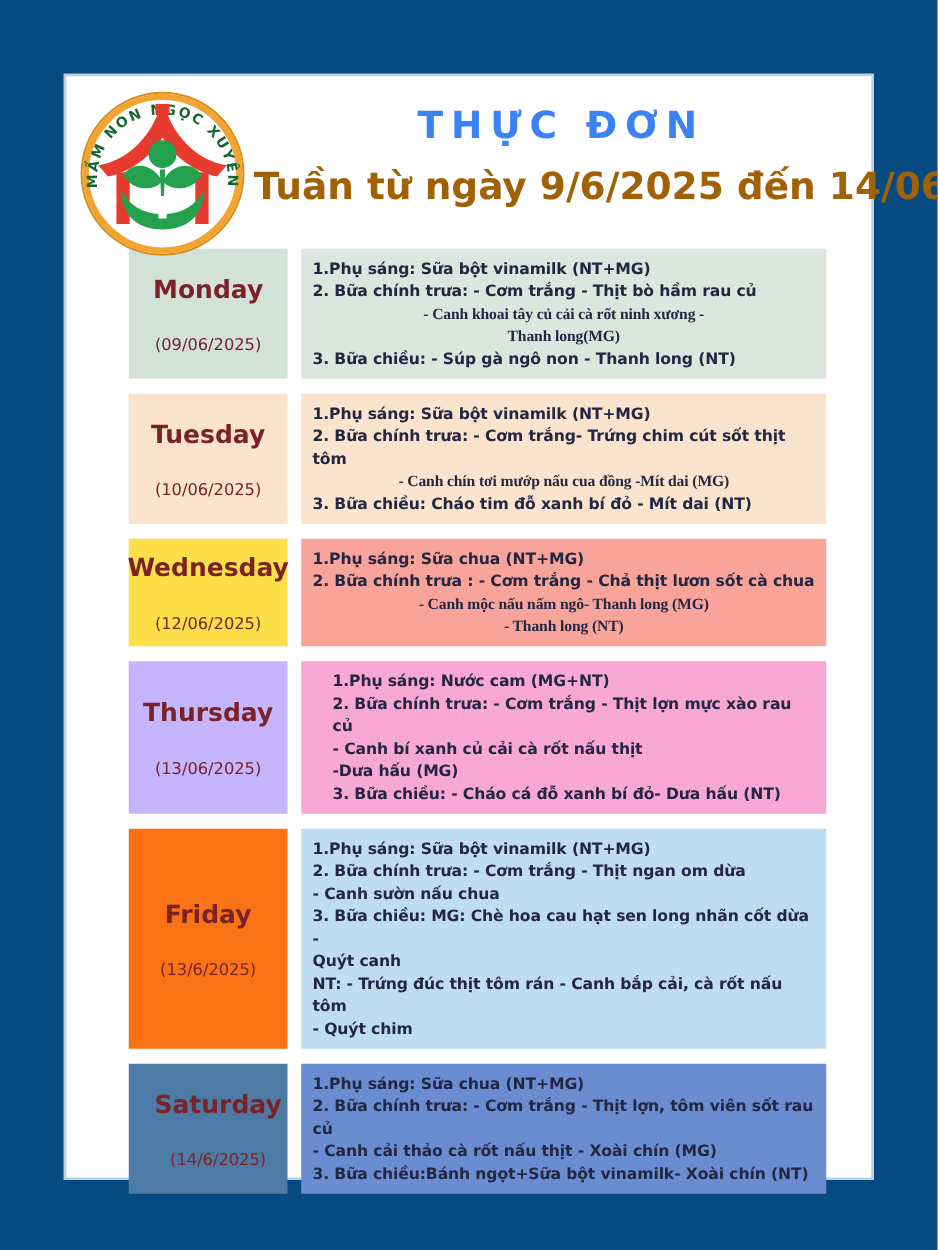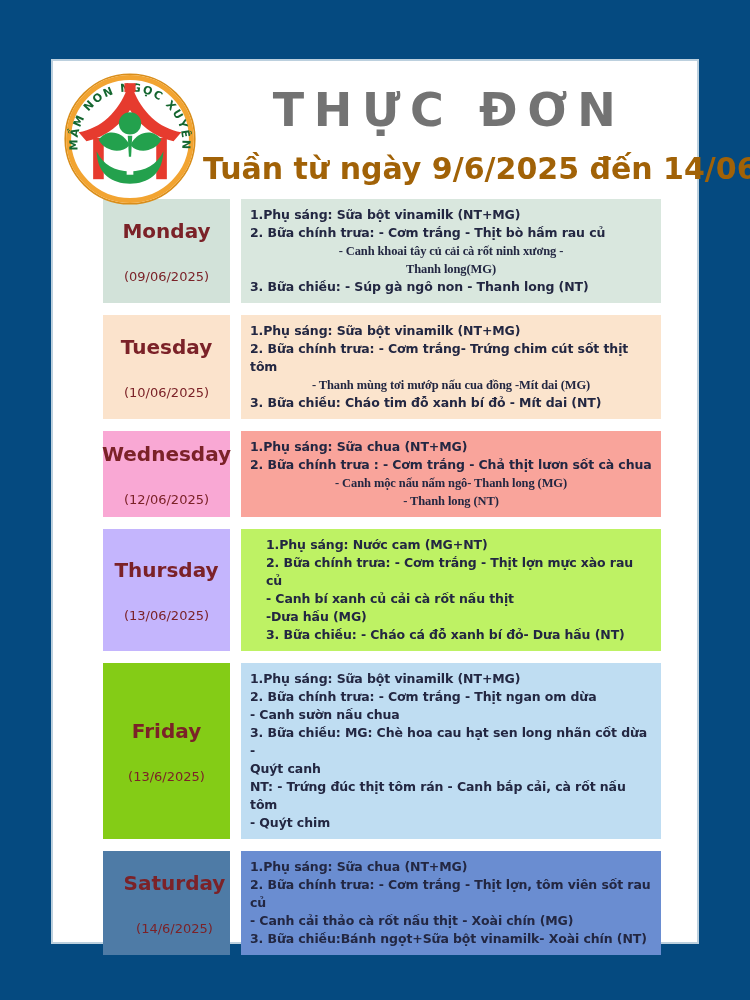--- a/index.html
+++ b/index.html
@@ -24,24 +24,24 @@
     left:10px; top:11px;
     width:134px; height:134px;
   }
   .title-wrap {
     position:absolute;
     left:150px; top:22px;
     width:492px;
     text-align:center;
   }
   .main-title {
-    font-size:46px;
+    font-size:30px;
     font-weight:bold;
     letter-spacing:0.21em;
-    color:#737373;
+    color:#3b82f6;
     white-space:nowrap;
   }
   .sub-title {
     margin-top:14px;
     font-size:30px;
     font-weight:bold;
     color:#a16207;
     white-space:nowrap;
   }
   
@@ -138,54 +138,54 @@
   </section>
 
   <section class="row">
     <div class="day" style="background: rgb(251, 227, 204);">
       <div class="day-name">Tuesday</div>
       <div class="day-date">(10/06/2025)</div>
     </div>
     <div class="menu" style="background: rgb(251, 228, 205);">
           <div class="menu-line">1.Phụ sáng: Sữa bột vinamilk (NT+MG)</div>
           <div class="menu-line">2. Bữa chính trưa: - Cơm trắng- Trứng chim cút sốt thịt tôm</div>
-          <div class="menu-line center">- Thanh mùng tơi mướp nấu cua đồng -Mít dai (MG)</div>
+          <div class="menu-line center">- Canh chín tơi mướp nấu cua đồng -Mít dai (MG)</div>
           <div class="menu-line">3. Bữa chiều: Cháo tim đỗ xanh bí đỏ  - Mít dai (NT)</div>
         </div>
   </section>
 
   <section class="row">
-    <div class="day" style="background: #f9a8d4;">
+    <div class="day" style="background: #fde047;">
       <div class="day-name">Wednesday</div>
       <div class="day-date">(12/06/2025)</div>
     </div>
     <div class="menu" style="background: rgb(249, 164, 155);">
           <div class="menu-line">1.Phụ sáng: Sữa chua (NT+MG)</div>
           <div class="menu-line">2. Bữa chính trưa : - Cơm trắng - Chả thịt lươn sốt cà chua</div>
           <div class="menu-line center">- Canh mộc nấu nấm ngô- Thanh long (MG)</div>
           <div class="menu-line center">- Thanh long (NT)</div>
         </div>
   </section>
 
   <section class="row">
     <div class="day" style="background: #c4b5fd;">
       <div class="day-name">Thursday</div>
       <div class="day-date">(13/06/2025)</div>
     </div>
-    <div class="menu" style="background: #bef264; padding-left: 25px;">
+    <div class="menu" style="background: #f9a8d4; padding-left: 25px;">
           <div class="menu-line">1.Phụ sáng: Nước cam (MG+NT)</div>
           <div class="menu-line">2. Bữa chính trưa: - Cơm trắng - Thịt lợn mực xào rau củ</div>
           <div class="menu-line">- Canh bí xanh củ cải cà rốt nấu thịt</div>
           <div class="menu-line">-Dưa hấu (MG)</div>
           <div class="menu-line">3. Bữa chiều: - Cháo cá đỗ xanh bí đỏ- Dưa hấu  (NT)</div>
         </div>
   </section>
 
   <section class="row">
-    <div class="day" style="background: #84cc16;">
+    <div class="day" style="background: #f97316;">
       <div class="day-name">Friday</div>
       <div class="day-date">(13/6/2025)</div>
     </div>
     <div class="menu" style="background: rgb(191, 221, 242);">
           <div class="menu-line">1.Phụ sáng:  Sữa bột vinamilk (NT+MG)</div>
           <div class="menu-line">2. Bữa chính trưa: - Cơm trắng - Thịt ngan om dừa</div>
           <div class="menu-line">- Canh sườn nấu chua</div>
           <div class="menu-line">3. Bữa chiều:  MG: Chè hoa cau hạt sen long nhãn cốt dừa -</div>
           <div class="menu-line">Quýt canh</div>
           <div class="menu-line">NT: - Trứng đúc thịt tôm rán - Canh bắp cải, cà rốt nấu tôm</div>

